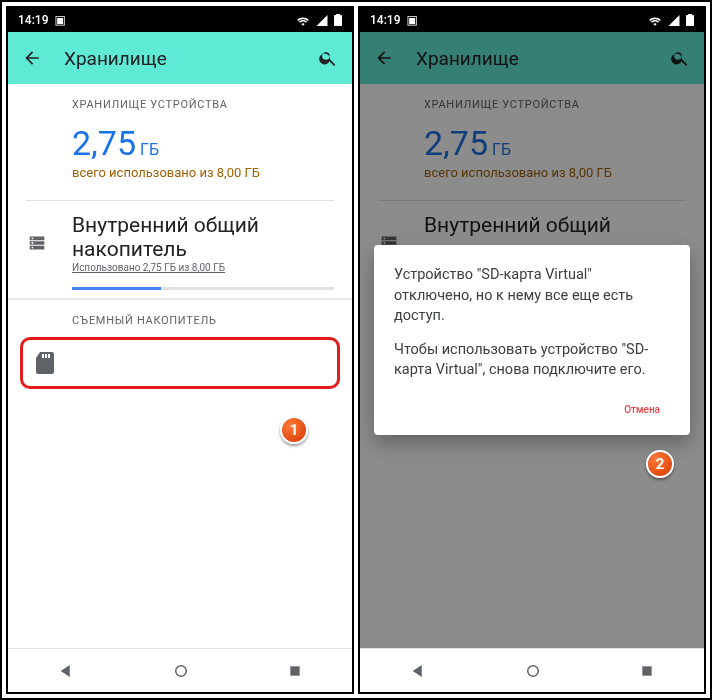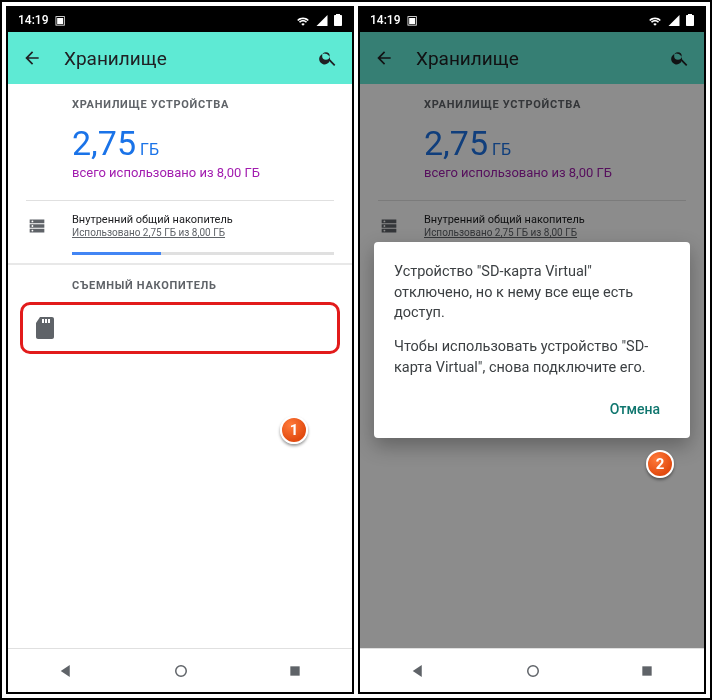--- a/index.html
+++ b/index.html
@@ -25,34 +25,34 @@
   .status-bar .spacer { flex: 1; }
   .status-bar .ico { margin-left: 6px; display: inline-flex; }
   .appbar {
     height: 52px; display: flex; align-items: center; padding: 0 14px;
     background: #5eead4;
   }
   .appbar .title { font-size: 19px; color: #202124; margin-left: 22px; flex: 1; }
   .content { flex: 1; overflow: hidden; padding: 0 0 0 0; }
   .section-label {
     font-size: 11px; letter-spacing: .7px; color: #5f6368;
-    text-transform: uppercase; font-weight: 700;
+    text-transform: uppercase; font-weight: 400;
     padding: 14px 18px 6px 64px;
   }
   .big-storage { padding: 6px 18px 6px 64px; }
   .big-val { color: #1a73e8; font-size: 34px; font-weight: 400; display: inline-flex; align-items: baseline; }
   .big-unit { font-size: 16px; margin-left: 4px; color: #1a73e8; }
-  .big-sub { color: #a21caf; font-size: 13px; margin-top: 2px; }
+  .big-sub { color: #a16207; font-size: 13px; margin-top: 2px; }
   .divider { height: 1px; background: #e0e0e0; margin: 14px 18px 0 18px; }
   .row {
     display: flex; align-items: center; padding: 12px 18px 10px 18px;
   }
   .row .icon { width: 46px; display: flex; justify-content: flex-start; color: #5f6368; }
   .row .text { flex: 1; }
-  .row .t1 { font-size: 11px; color: #202124; }
+  .row .t1 { font-size: 21px; color: #202124; }
   .row .t2 { font-size: 10px; color: #5f6368; margin-top: 1px; text-decoration: underline; }
   .progress { height: 3px; background: #e0e0e0; margin: 4px 18px 8px 64px; position: relative; }
   .progress .fill { position: absolute; left:0; top:0; bottom:0; background: #4285f4; }
   .thick-div { height: 2px; background: #e8e8e8; margin-top: 8px; }
 
   .navbar {
     height: 44px; background: #fff; border-top: 1px solid #e0e0e0;
     display: flex; justify-content: space-around; align-items: center;
   }
   .nav-btn { color: #5f6368; display: inline-flex; }
@@ -79,21 +79,21 @@
     padding: 0 14px;
   }
   .dialog {
     background: #fff; border-radius: 4px; width: 100%;
     padding: 20px 20px 10px 20px;
     box-shadow: 0 8px 20px rgba(0,0,0,.3);
     font-size: 14.5px; color: #3c4043; line-height: 1.4;
   }
   .dialog p { margin-bottom: 14px; }
   .dialog .actions { display: flex; justify-content: flex-end; gap: 8px; margin-top: 6px; align-items: center; }
-  .dlg-btn { color: #0f766e; font-weight: 500; font-size: 14px; padding: 8px 10px; }
+  .dlg-btn { color: #ef4444; font-weight: 500; font-size: 10px; padding: 8px 10px; }
   .dlg-btn.primary-hl { border: 3px solid #e21b1b; border-radius: 8px; padding: 6px 8px; }
 
   
   .dim .appbar, .dim .content { filter: none; }
   .dim-base { filter: grayscale(.05); }
 
   svg { display: block; }
 </style>
 </head>
 <body>

